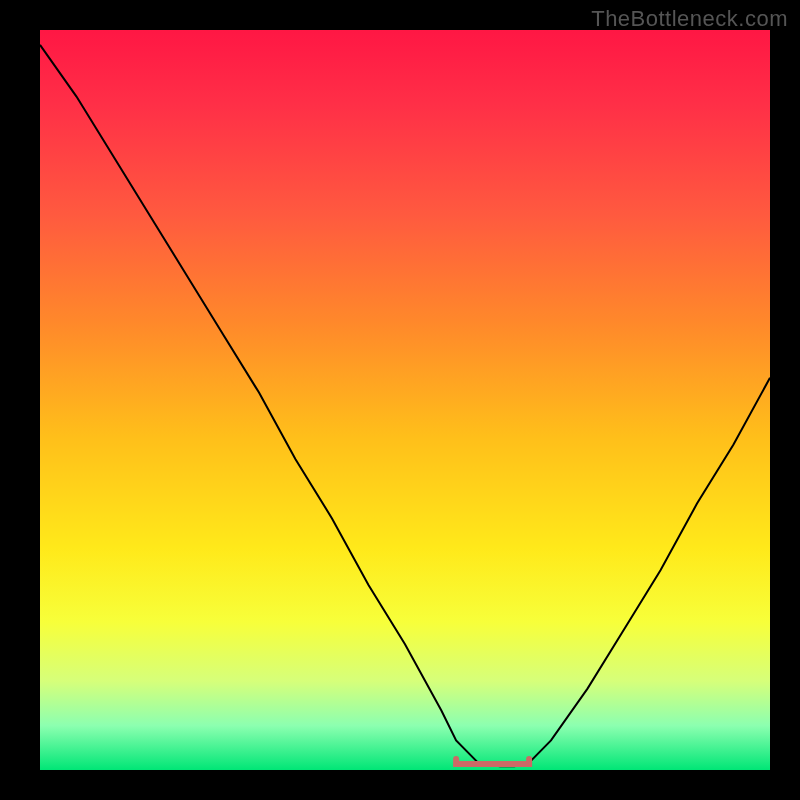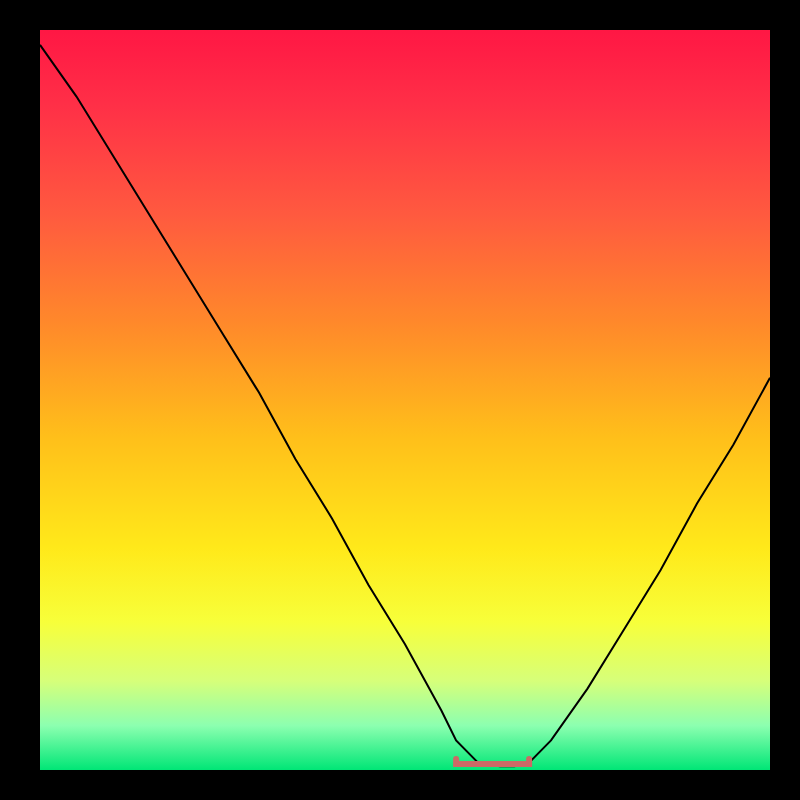--- a/index.html
+++ b/index.html
@@ -31,20 +31,21 @@
     position: absolute;
     left: 0;
     top: 0;
   }
 </style>
 </head>
 <body>
 
 <div class="frame">
 
+  <div class="watermark">TheBottleneck.com</div>
 
   <svg class="plot" width="800" height="800" viewBox="0 0 800 800">
     <defs>
       <linearGradient id="bg-grad" x1="0" y1="0" x2="0" y2="1">
           <stop offset="0%" stop-color="#ff1744"></stop>
           <stop offset="10%" stop-color="#ff2f47"></stop>
           <stop offset="25%" stop-color="#ff5a3f"></stop>
           <stop offset="40%" stop-color="#ff8a2a"></stop>
           <stop offset="55.00000000000001%" stop-color="#ffbf1a"></stop>
           <stop offset="70%" stop-color="#ffe91a"></stop>

